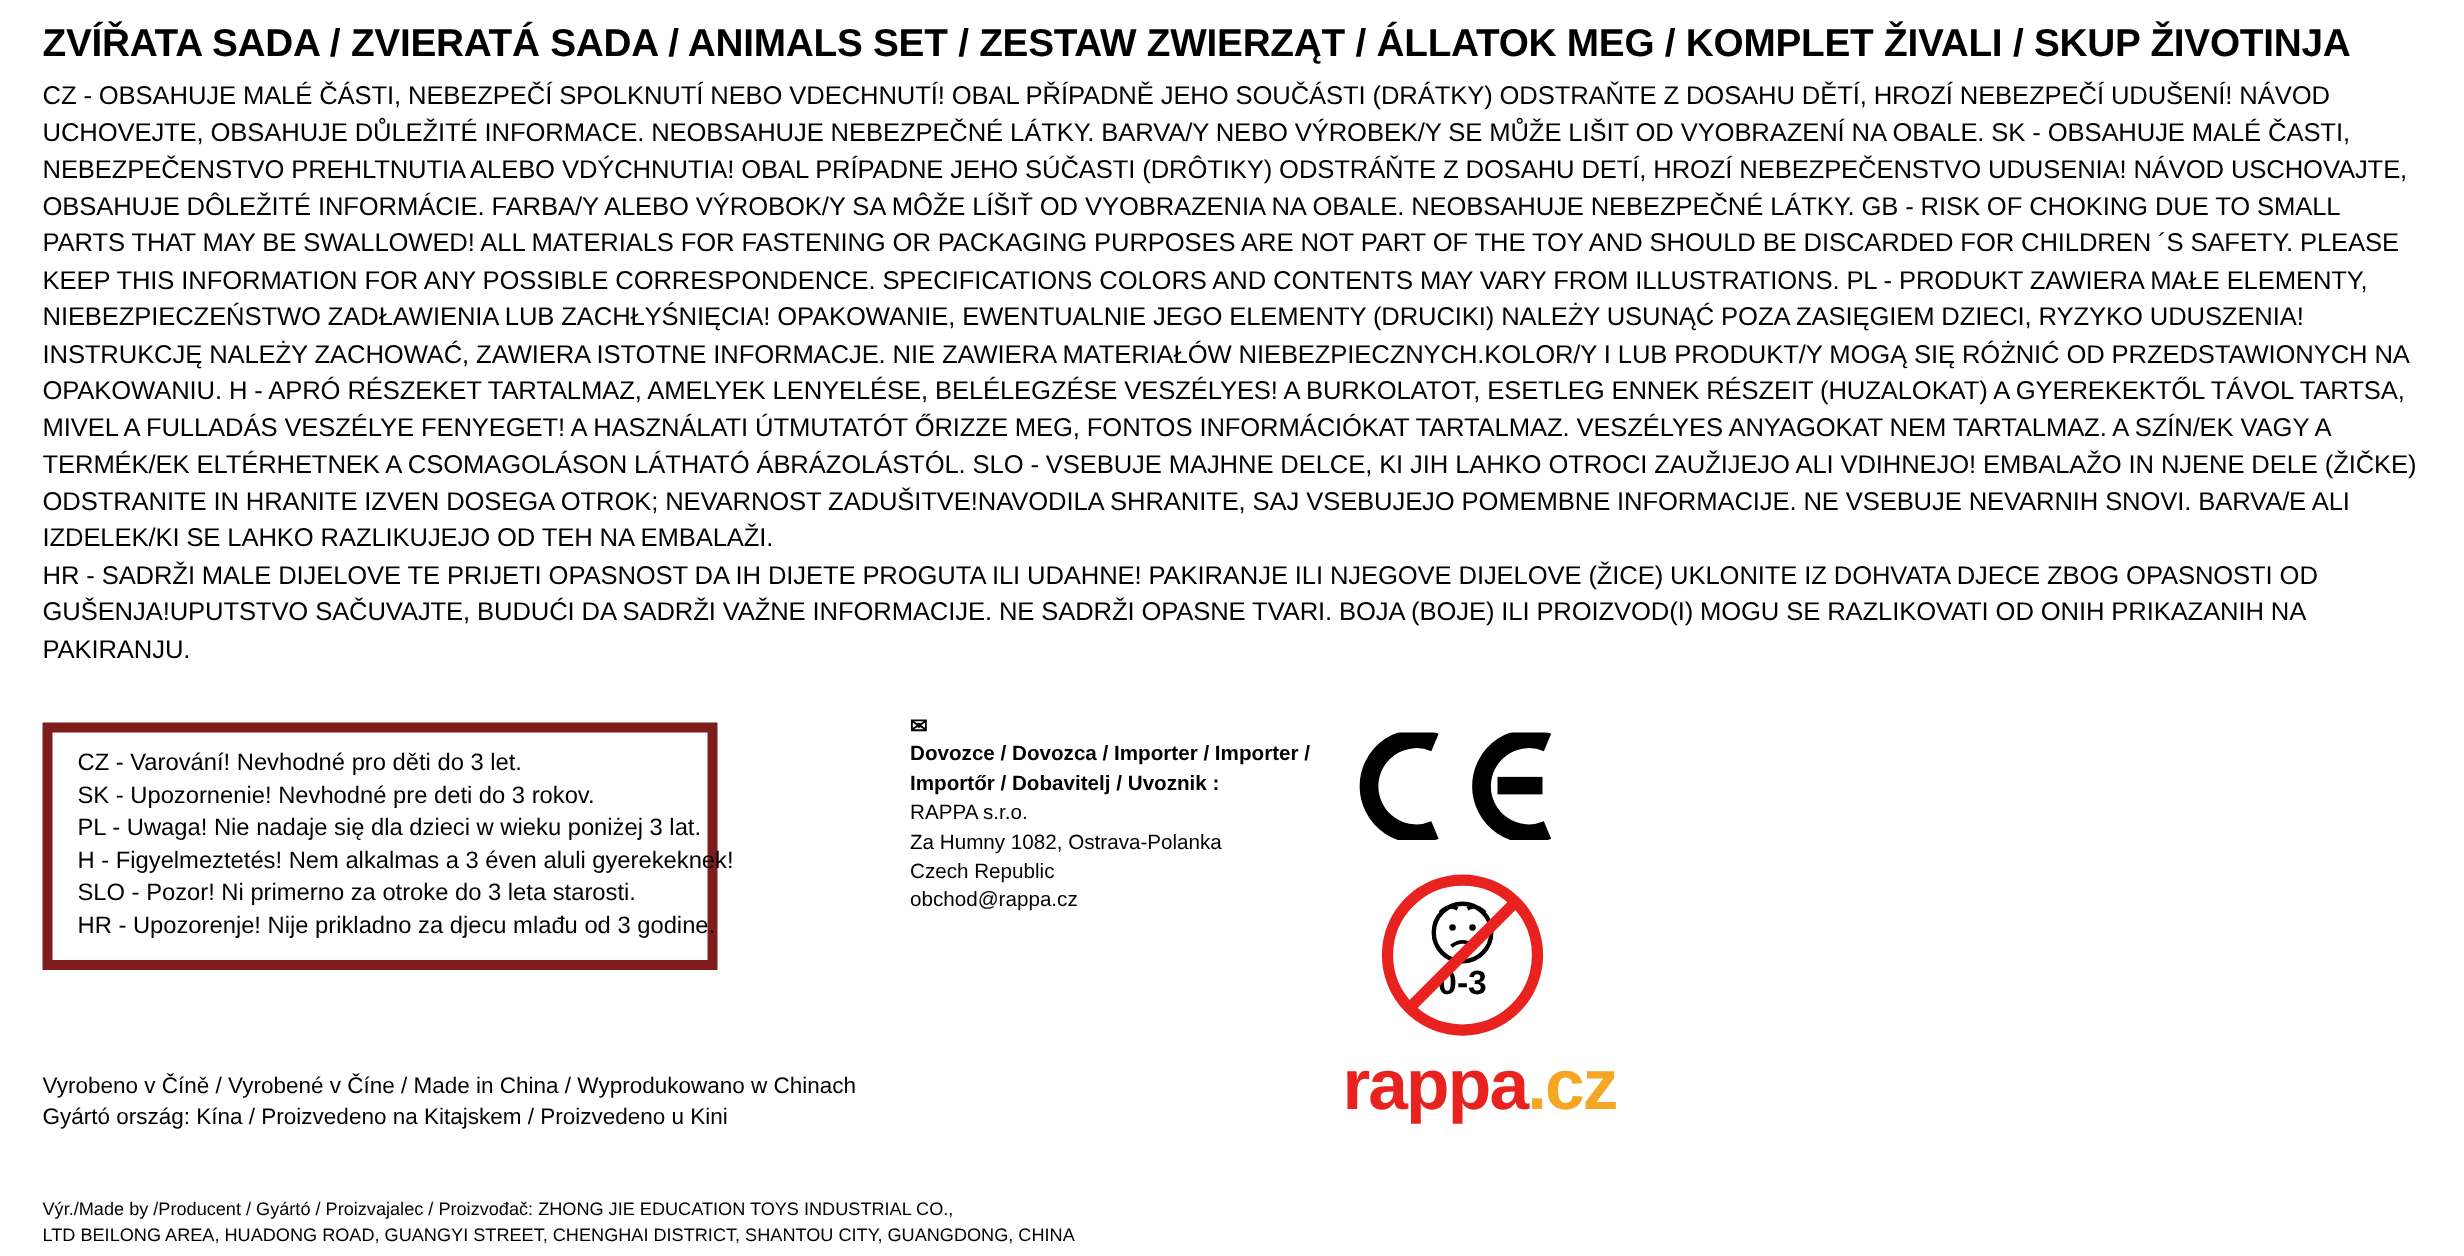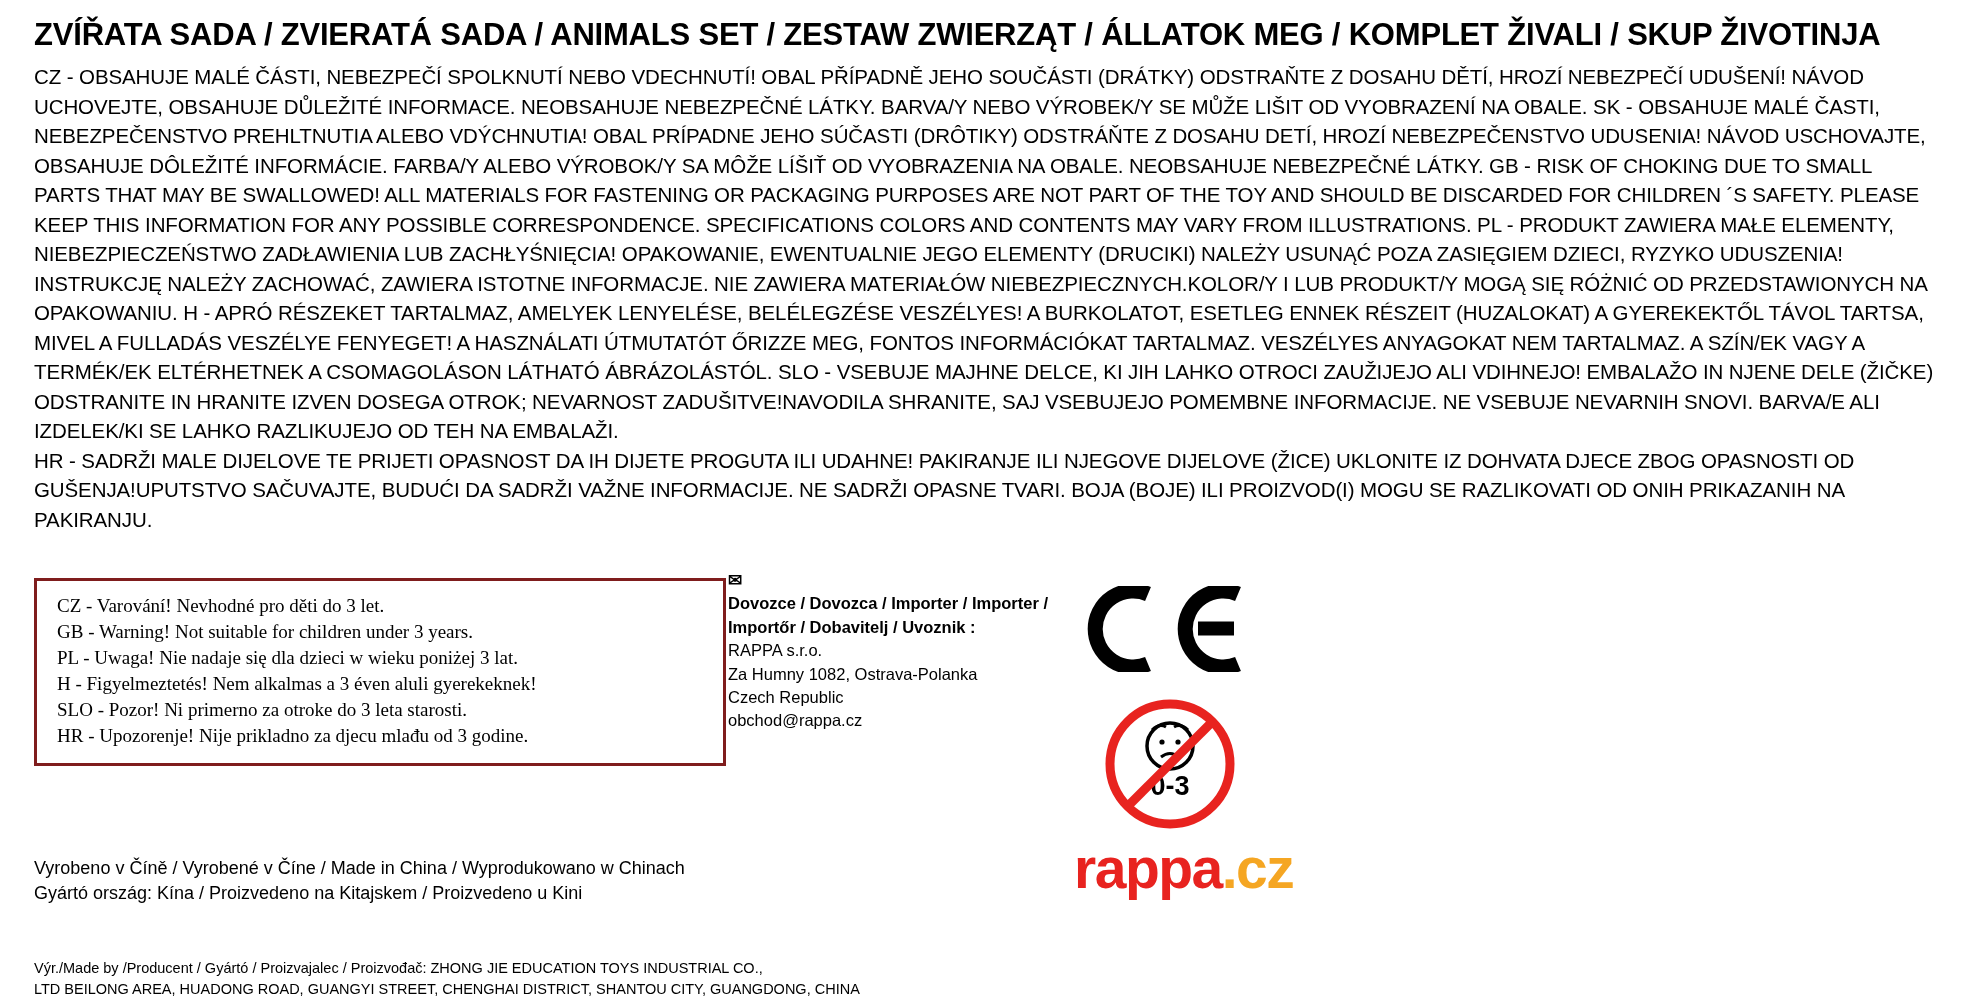--- a/index.html
+++ b/index.html
@@ -42,25 +42,24 @@
   .lower {
     position: relative;
     margin-top: 34px;
     height: 380px;
   }
   
   .age-box {
     position: absolute;
     left: 0px;
     top: 10px;
-    width: 692px;
-    border: 3px solid #7f1d1d;
+    width: 540px;
+    border: 8px solid #7f1d1d;
     padding: 12px 16px 14px 20px;
     box-sizing: border-box;
-    font-family: Liberation Serif, serif;
   }
   .age-box .line {
     font-size: 19px;
     line-height: 1.37;
     white-space: nowrap;
   }
   
   .importer {
     position: absolute;
     left: 694px;
@@ -138,21 +137,21 @@
 
   <div class="warning-body">
     <p>CZ - OBSAHUJE MALÉ ČÁSTI, NEBEZPEČÍ SPOLKNUTÍ NEBO VDECHNUTÍ! OBAL PŘÍPADNĚ JEHO SOUČÁSTI (DRÁTKY) ODSTRAŇTE Z DOSAHU DĚTÍ, HROZÍ NEBEZPEČÍ UDUŠENÍ! NÁVOD UCHOVEJTE, OBSAHUJE DŮLEŽITÉ INFORMACE. NEOBSAHUJE NEBEZPEČNÉ LÁTKY. BARVA/Y NEBO VÝROBEK/Y SE MŮŽE LIŠIT OD VYOBRAZENÍ NA OBALE. SK - OBSAHUJE MALÉ ČASTI, NEBEZPEČENSTVO PREHLTNUTIA ALEBO VDÝCHNUTIA! OBAL PRÍPADNE JEHO SÚČASTI (DRÔTIKY) ODSTRÁŇTE Z DOSAHU DETÍ, HROZÍ NEBEZPEČENSTVO UDUSENIA! NÁVOD USCHOVAJTE, OBSAHUJE DÔLEŽITÉ INFORMÁCIE. FARBA/Y ALEBO VÝROBOK/Y SA MÔŽE  LÍŠIŤ OD VYOBRAZENIA NA OBALE. NEOBSAHUJE NEBEZPEČNÉ LÁTKY.  GB - RISK OF CHOKING DUE TO SMALL PARTS THAT MAY BE SWALLOWED! ALL MATERIALS FOR FASTENING OR PACKAGING PURPOSES ARE NOT PART OF THE TOY AND SHOULD BE DISCARDED FOR CHILDREN ´S SAFETY. PLEASE KEEP THIS INFORMATION FOR ANY POSSIBLE CORRESPONDENCE. SPECIFICATIONS COLORS AND CONTENTS MAY VARY FROM ILLUSTRATIONS. PL - PRODUKT ZAWIERA MAŁE ELEMENTY, NIEBEZPIECZEŃSTWO ZADŁAWIENIA LUB ZACHŁYŚNIĘCIA! OPAKOWANIE, EWENTUALNIE JEGO ELEMENTY (DRUCIKI) NALEŻY USUNĄĆ POZA ZASIĘGIEM DZIECI, RYZYKO UDUSZENIA! INSTRUKCJĘ NALEŻY ZACHOWAĆ, ZAWIERA ISTOTNE INFORMACJE.  NIE ZAWIERA MATERIAŁÓW NIEBEZPIECZNYCH.KOLOR/Y I LUB PRODUKT/Y MOGĄ SIĘ RÓŻNIĆ OD PRZEDSTAWIONYCH NA OPAKOWANIU. H - APRÓ RÉSZEKET TARTALMAZ, AMELYEK LENYELÉSE, BELÉLEGZÉSE VESZÉLYES!  A BURKOLATOT, ESETLEG ENNEK RÉSZEIT (HUZALOKAT) A GYEREKEKTŐL TÁVOL TARTSA, MIVEL A FULLADÁS VESZÉLYE FENYEGET! A HASZNÁLATI ÚTMUTATÓT ŐRIZZE MEG, FONTOS INFORMÁCIÓKAT TARTALMAZ.  VESZÉLYES ANYAGOKAT NEM TARTALMAZ. A SZÍN/EK VAGY A TERMÉK/EK ELTÉRHETNEK A CSOMAGOLÁSON LÁTHATÓ ÁBRÁZOLÁSTÓL. SLO - VSEBUJE MAJHNE DELCE, KI JIH LAHKO OTROCI ZAUŽIJEJO ALI VDIHNEJO! EMBALAŽO IN NJENE DELE (ŽIČKE) ODSTRANITE IN HRANITE IZVEN DOSEGA OTROK; NEVARNOST ZADUŠITVE!NAVODILA SHRANITE, SAJ VSEBUJEJO POMEMBNE INFORMACIJE. NE VSEBUJE NEVARNIH SNOVI. BARVA/E ALI IZDELEK/KI SE LAHKO RAZLIKUJEJO OD TEH NA EMBALAŽI.</p>
     <p>HR - SADRŽI MALE DIJELOVE TE PRIJETI OPASNOST DA IH DIJETE PROGUTA ILI UDAHNE! PAKIRANJE ILI NJEGOVE DIJELOVE (ŽICE) UKLONITE IZ DOHVATA DJECE ZBOG OPASNOSTI OD GUŠENJA!UPUTSTVO SAČUVAJTE, BUDUĆI DA SADRŽI VAŽNE INFORMACIJE. NE SADRŽI OPASNE TVARI. BOJA (BOJE) ILI PROIZVOD(I) MOGU SE RAZLIKOVATI OD ONIH PRIKAZANIH NA PAKIRANJU.</p>
   </div>
 
   <div class="lower">
 
     <div class="age-box">
       <div class="line">CZ - Varování! Nevhodné pro děti do 3 let.</div>
-      <div class="line">GB - Warning! Not suitable for children under 3 years.</div>
+      <div class="line">SK - Upozornenie! Nevhodné pre deti do 3 rokov.</div>
       <div class="line">PL - Uwaga! Nie nadaje się dla dzieci w wieku poniżej 3 lat.</div>
       <div class="line">H - Figyelmeztetés! Nem alkalmas a 3 éven aluli gyerekeknek!</div>
       <div class="line">SLO - Pozor! Ni primerno za otroke do 3 leta starosti.</div>
       <div class="line">HR - Upozorenje! Nije prikladno za djecu mlađu od 3 godine.</div>
     </div>
 
     <div class="importer">
       <span class="mail-glyph">✉</span>
       <div>Dovozce / Dovozca / Importer / Importer / Importőr / Dobavitelj / Uvoznik :</div>
       <div class="norm">RAPPA s.r.o.</div>

